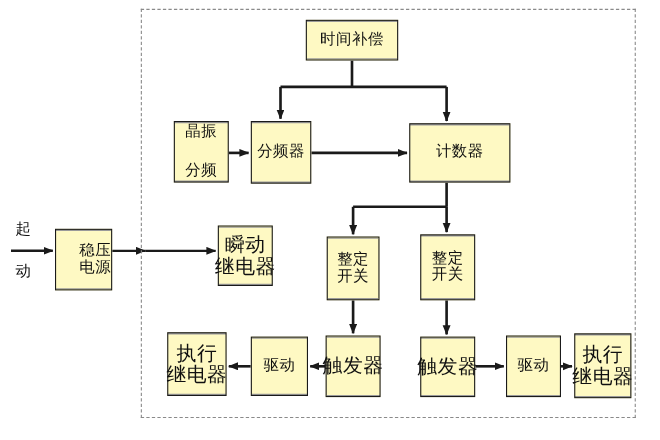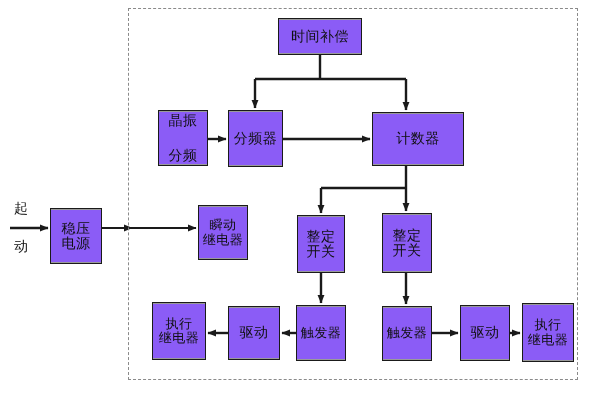--- a/index.html
+++ b/index.html
@@ -22,37 +22,37 @@
     position: absolute;
     left: 0;
     top: 0;
     width: 600px;
     height: 400px;
   }
   .node {
     position: absolute;
     box-sizing: border-box;
     border: 1px solid #1a1a1a;
-    background: #8b5cf6;
+    background: #fef9c3;
     display: flex;
     flex-direction: column;
     align-items: center;
     justify-content: center;
     color: #101010;
     line-height: 1.08;
     z-index: 3;
     box-shadow: 0 2px 0 -1px #9a9a9a inset, 0 -2px 0 -1px #9a9a9a inset;
   }
   .node .ln {
     display: block;
     white-space: nowrap;
     letter-spacing: 0.5px;
   }
   .t1 { font-size: 14px; }
-  .t2 { font-size: 13px; text-align: center; }
+  .t2 { font-size: 18px; text-align: center; }
   .free-label {
     position: absolute;
     font-size: 14px;
     color: #101010;
     white-space: nowrap;
     z-index: 3;
   }
   .dashed-frame {
     position: absolute;
     box-sizing: border-box;
@@ -102,21 +102,21 @@
       <line x1="228" y1="333" x2="208" y2="333" marker-end="url(#ah)"></line>
 
       <line x1="432" y1="333" x2="458" y2="333" marker-end="url(#ah)"></line>
       <line x1="510" y1="333" x2="520" y2="333" marker-end="url(#ah)"></line>
     </g>
   </svg>
 
   <div class="free-label" style="left:14px; top:200px;">起</div>
   <div class="free-label" style="left:14px; top:238px;">动</div>
 
-  <div class="node" style="left:50px; top:208px; width:52px; height:56px;">
+  <div class="node" style="left:50px; top:208px; width:52px; height:56px;align-items:flex-end;">
     <span class="ln t1">稳压</span>
     <span class="ln t1">电源</span>
   </div>
 
   <div class="node" style="left:158px; top:110px; width:50px; height:56px;gap:20px;">
     <span class="ln t1">晶振</span>
     <span class="ln t1">分频</span>
   </div>
 
   <div class="node" style="left:228px; top:110px; width:55px; height:57px;align-items:center;">

